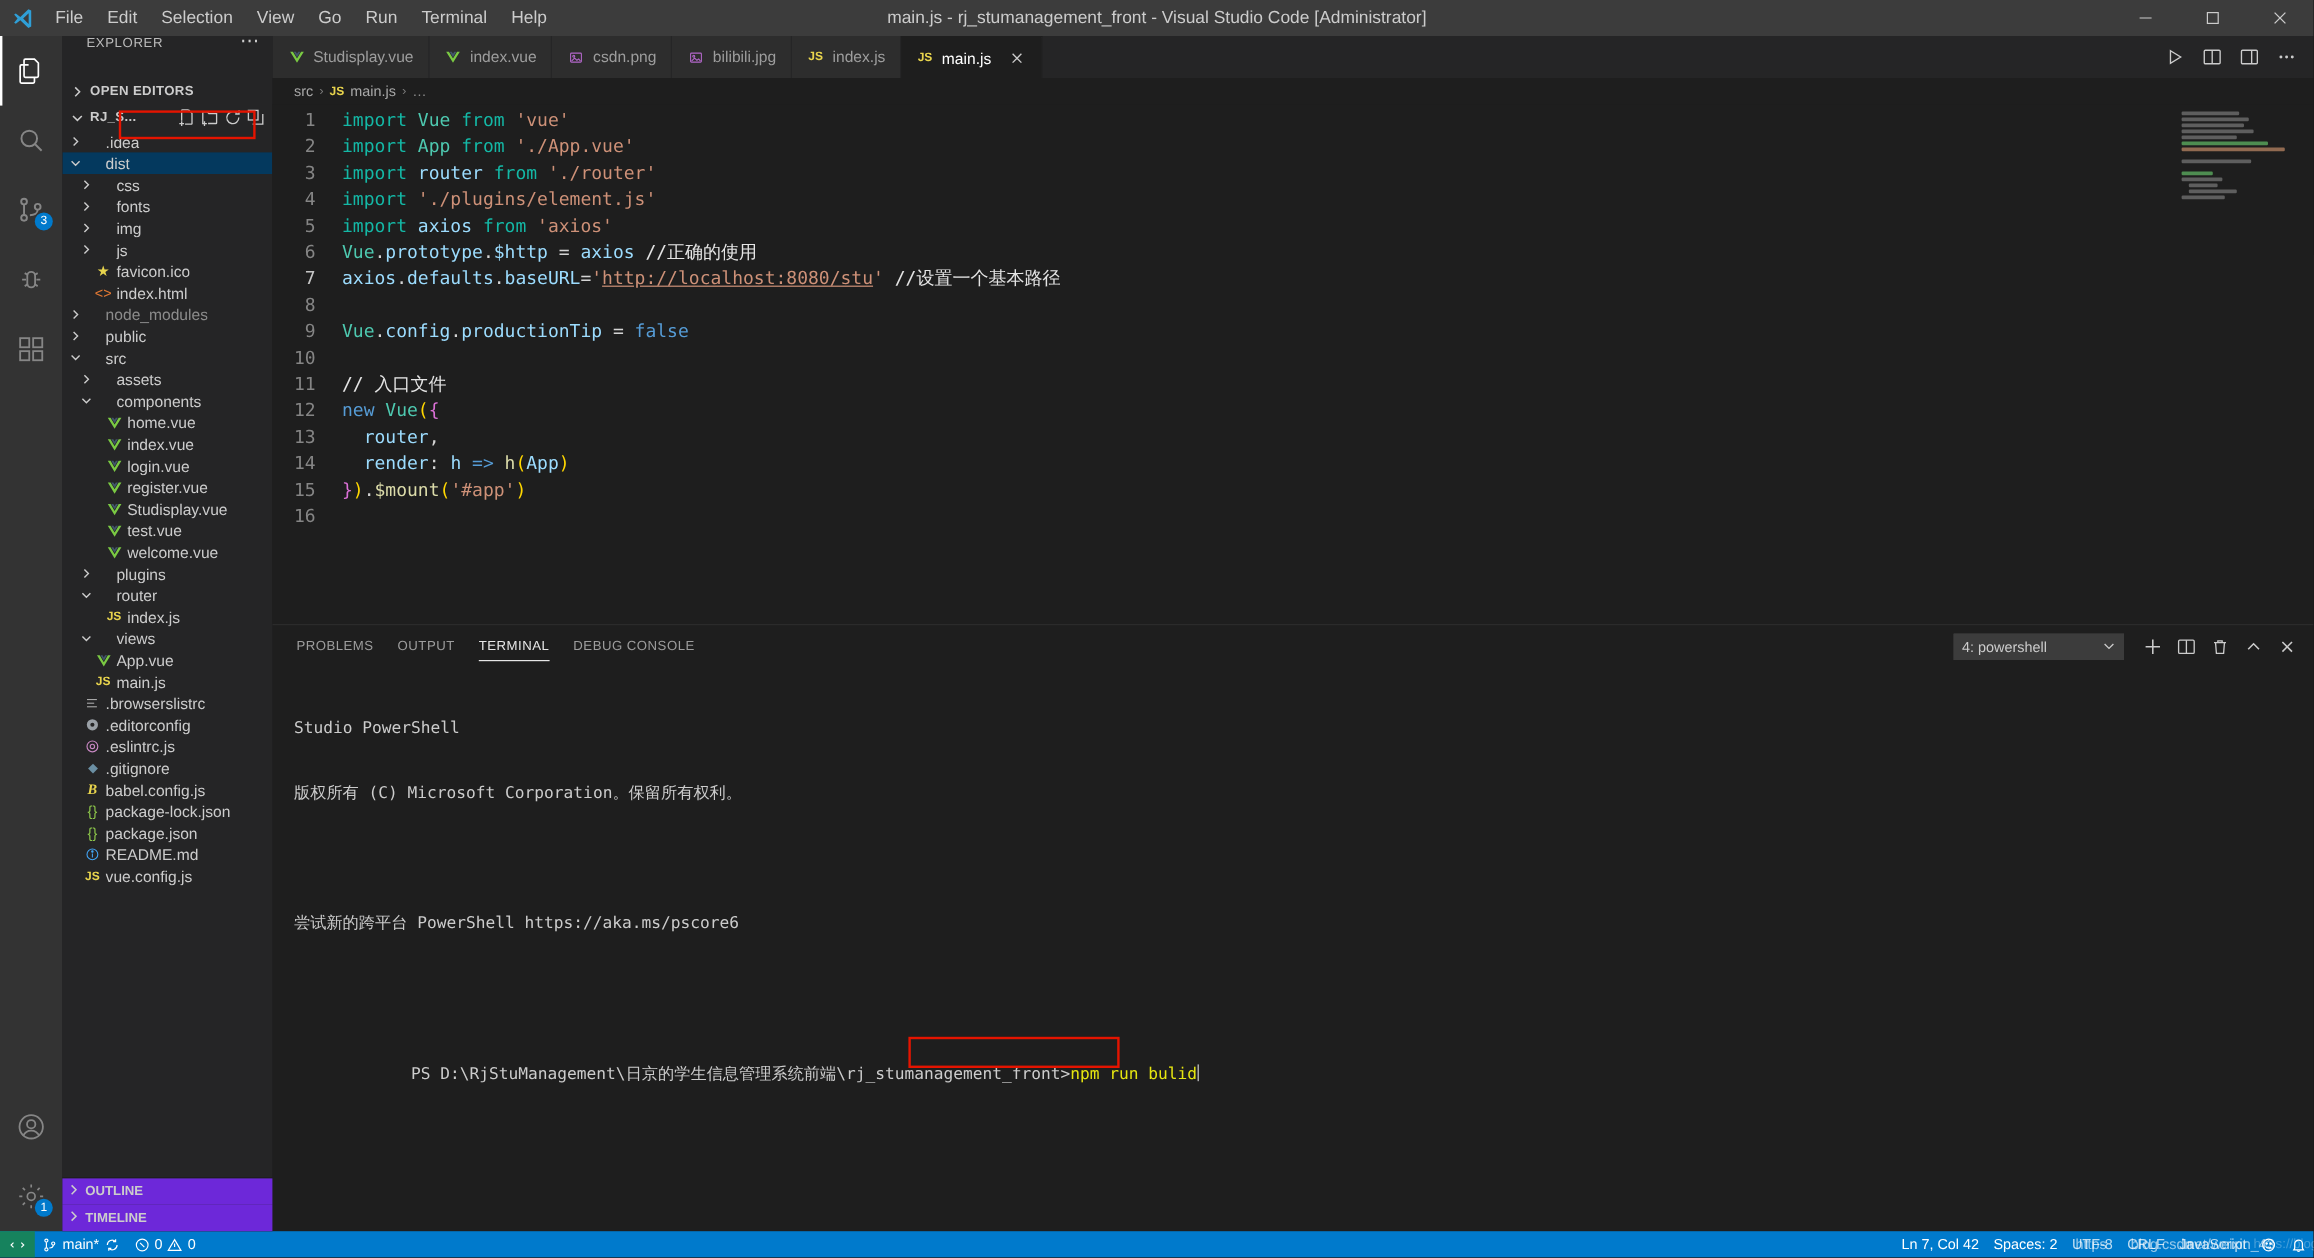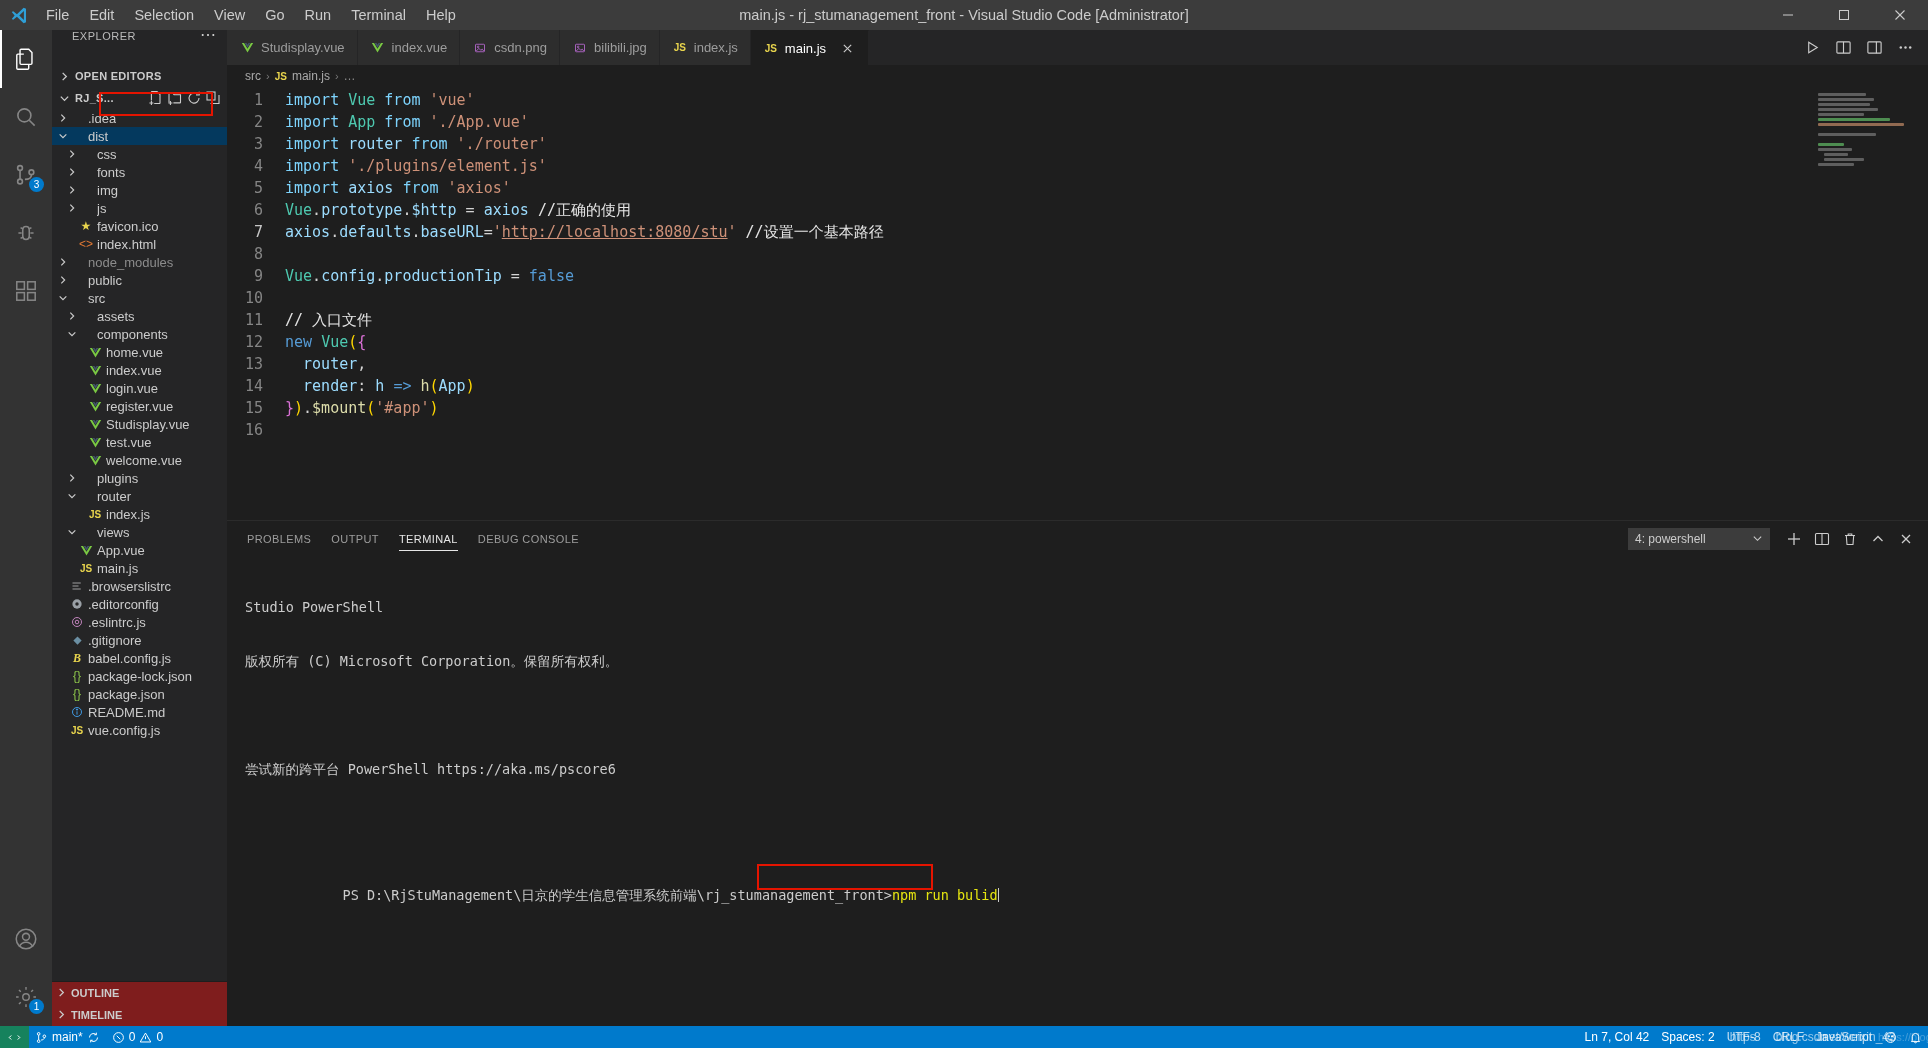--- a/index.html
+++ b/index.html
@@ -105,21 +105,21 @@
   .muted { color: #8c8c8c; }
 
   .redbox {
     position: absolute; border: 2px solid #e51400; pointer-events: none; z-index: 5;
   }
 
   .sidebar-bottom { border-top: 1px solid #1e1e1e; }
   .panel-head {
     height: 22px; display: flex; align-items: center; gap: 4px;
     font-size: 11px; font-weight: bold; color: #cccccc; padding-left: 4px;
-    background: #7f1d1d;
+    background: #6d28d9;
   }
 
   
   .editorgroup { flex: 1; display: flex; flex-direction: column; min-width: 0; background: #1e1e1e; }
   .tabsbar { height: 35px; background: #252526; display: flex; position: relative; }
   .tabs { display: flex; height: 35px; overflow: hidden; }
   .tab {
     height: 35px; display: flex; align-items: center; gap: 6px;
     padding: 0 12px; font-size: 13px; color: #9d9d9d;
     background: #2d2d2d; border-right: 1px solid #252526;
@@ -146,21 +146,21 @@
     white-space: pre; padding-top: 2px;
   }
   .cl { display: flex; height: 22px; align-items: center; }
   .ln {
     width: 58px; text-align: right; padding-right: 22px;
     color: #858585; flex-shrink: 0;
     font-family: "DejaVu Sans Mono", "Liberation Mono", monospace; font-size: 15px;
   }
   .ln.cur { color: #c6c6c6; }
   .src { color: #d4d4d4; }
-  .kw { color: #7dd3fc; }      
+  .kw { color: #14b8a6; }      
   .type { color: #4ec9b0; }
   .var { color: #9cdcfe; }
   .str { color: #ce9178; }
   .cmt { color: #e5e5e5; }
   .blue { color: #569cd6; }
   .yellow { color: #dcdcaa; }
   .paren1 { color: #ffd700; }
   .paren2 { color: #da70d6; }
   .urlu { text-decoration: underline; }
 

